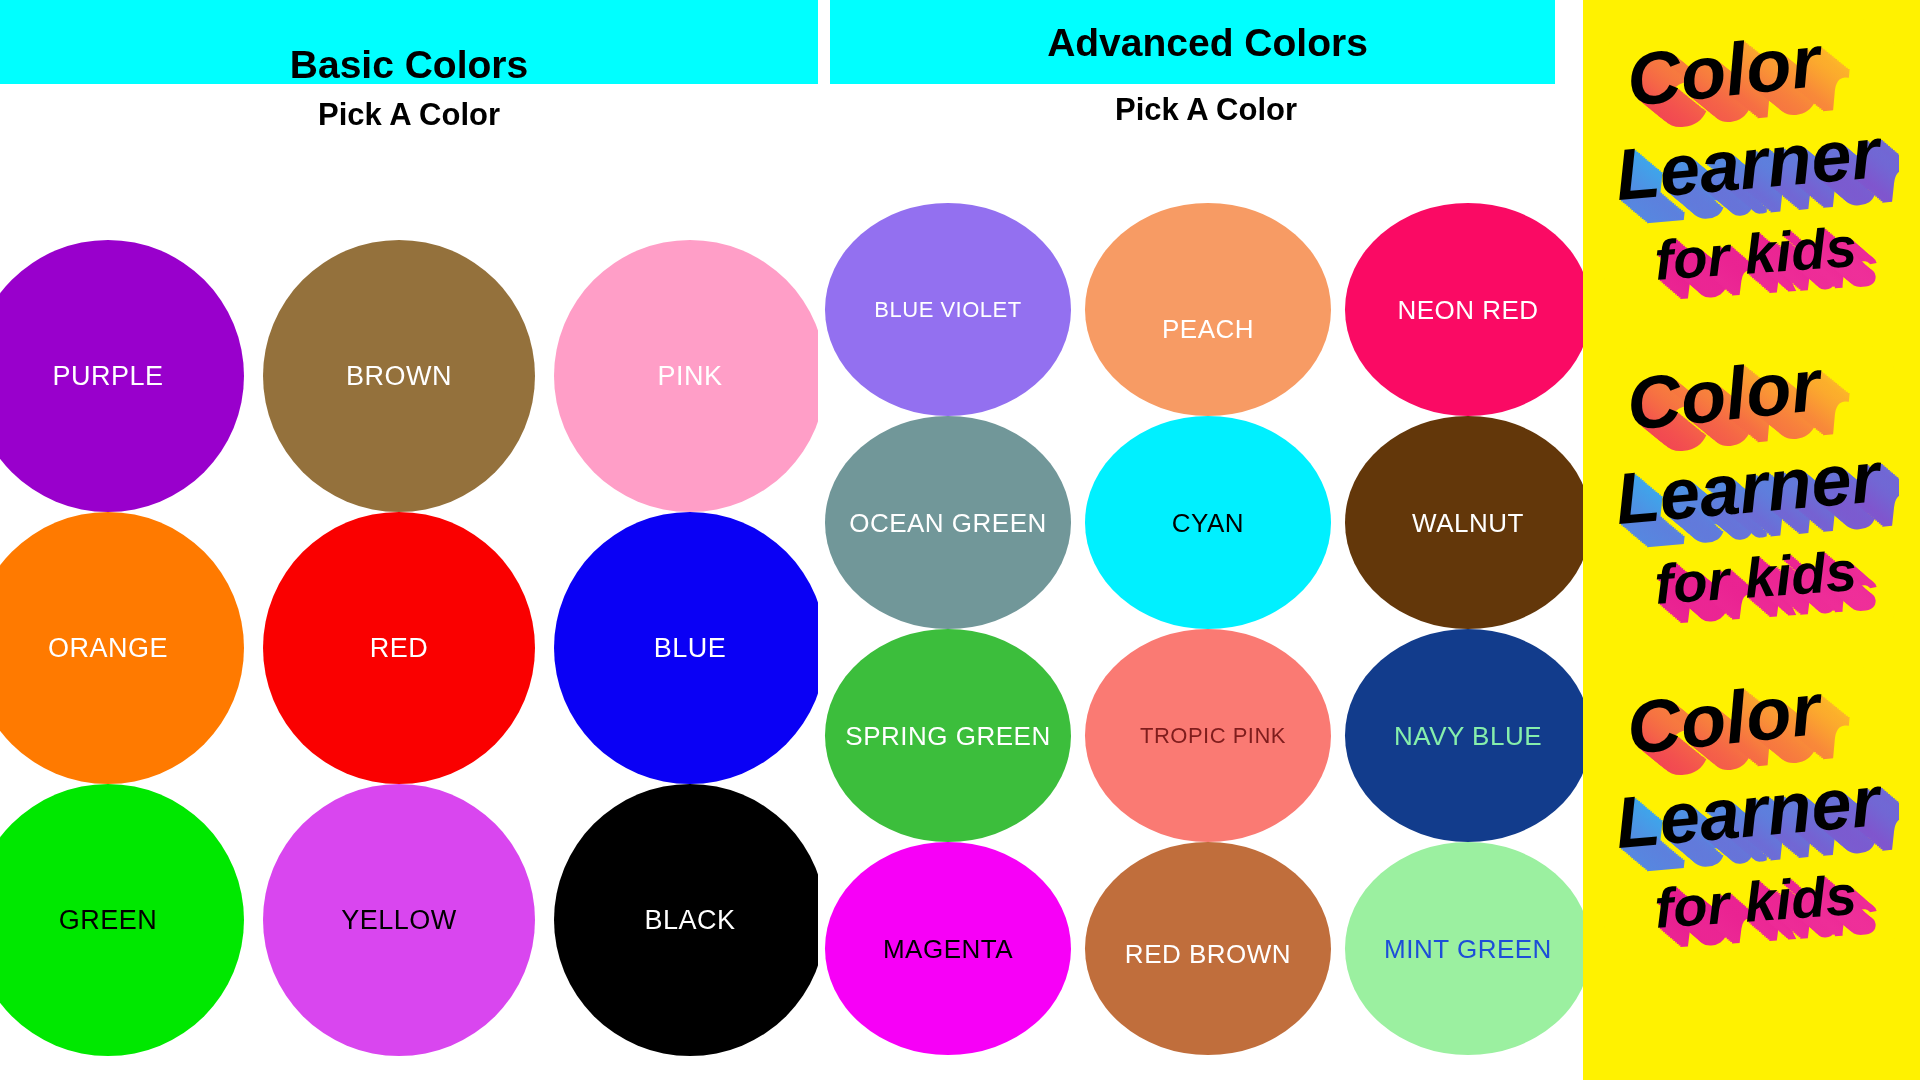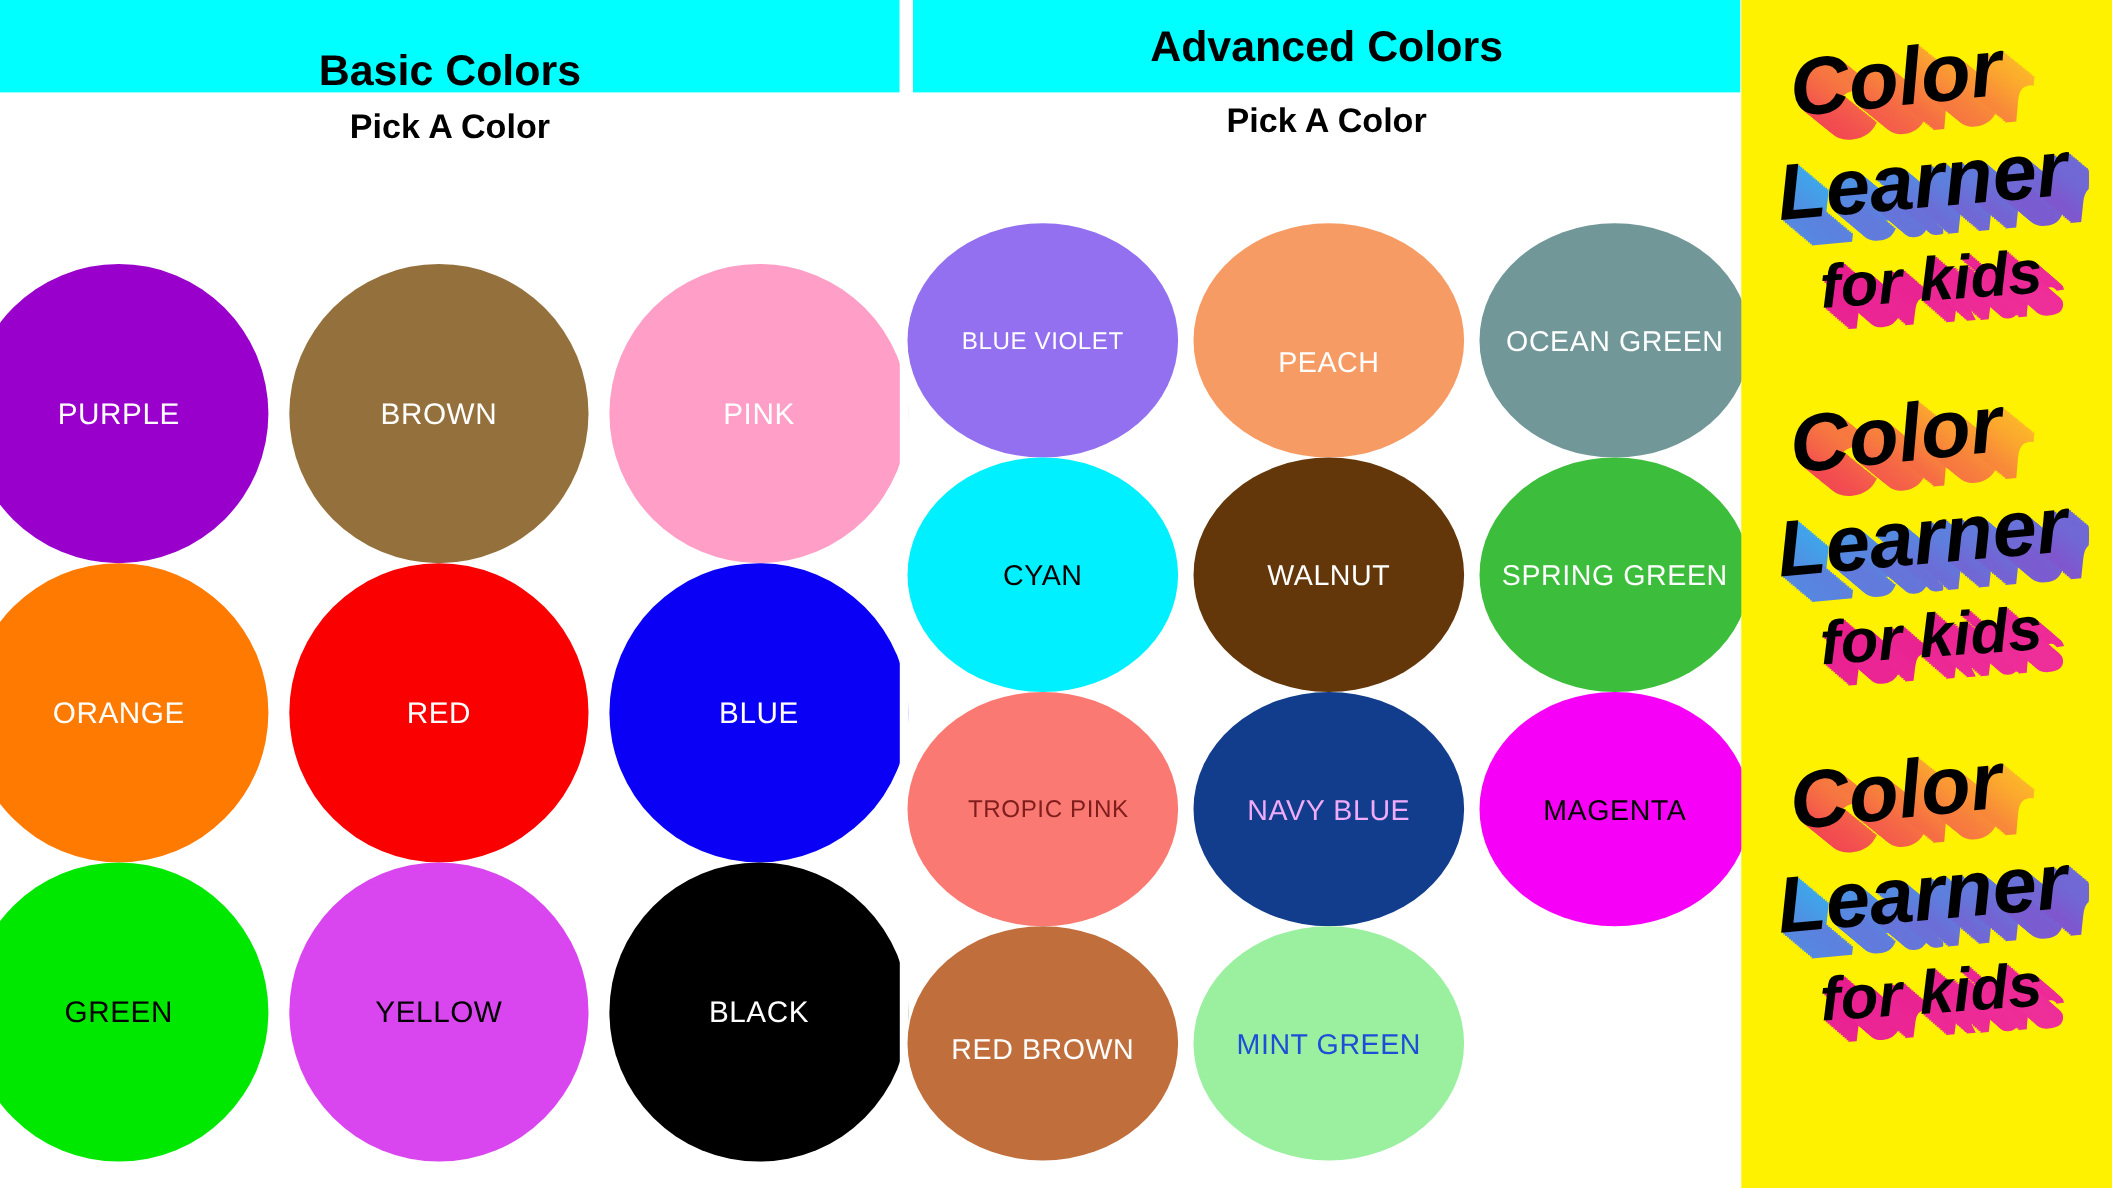--- a/index.html
+++ b/index.html
@@ -35,21 +35,21 @@
   .header-bar {
     position: absolute;
     top: 0;
     height: 84px;
     background: #00FFFF;
     display: flex;
     align-items: center;
     justify-content: center;
   }
   #header-basic    { left: 0px;   width: 818px; align-items: flex-end; }
-  #header-advanced { left: 830px; width: 752px; }
+  #header-advanced { left: 830px; width: 695px; padding-left: 30px; }
 
   .header-title {
     font-size: 39px;
     font-weight: bold;
     color: #000000;
     letter-spacing: 0px;
     line-height: 1;
     white-space: nowrap;
   }
 
@@ -216,37 +216,40 @@
 
   <div class="subtitle" id="subtitle-advanced">Pick A Color</div>
 
   <div class="swatch-grid" id="grid-advanced">
       <div class="swatch" style="background: rgb(147, 112, 240);">
         <span class="swatch-label small" style="color: rgb(255, 255, 255);">BLUE VIOLET</span>
       </div>
       <div class="swatch" style="background: rgb(247, 155, 100);">
         <span class="swatch-label" style="color: rgb(255, 255, 255); margin-top: 38px;">PEACH</span>
       </div>
+      <div class="swatch" style="background: rgb(250, 10, 100);">
+        <span class="swatch-label" style="color: rgb(255, 255, 255);">NEON RED</span>
+      </div>
       <div class="swatch" style="background: rgb(113, 151, 153);">
         <span class="swatch-label" style="color: rgb(255, 255, 255);">OCEAN GREEN</span>
       </div>
       <div class="swatch" style="background: rgb(0, 240, 255);">
         <span class="swatch-label" style="color: rgb(0, 0, 0);">CYAN</span>
       </div>
       <div class="swatch" style="background: rgb(99, 55, 10);">
         <span class="swatch-label" style="color: rgb(255, 255, 255);">WALNUT</span>
       </div>
       <div class="swatch" style="background: rgb(60, 190, 60);">
         <span class="swatch-label" style="color: rgb(255, 255, 255);">SPRING GREEN</span>
       </div>
       <div class="swatch" style="background: rgb(250, 122, 115);">
         <span class="swatch-label small" style="color: #7f1d1d; margin-left: 10px;">TROPIC PINK</span>
       </div>
       <div class="swatch" style="background: rgb(18, 60, 140);">
-        <span class="swatch-label" style="color: #f0abfc;">NAVY BLUE</span>
+        <span class="swatch-label" style="color: #86efac;">NAVY BLUE</span>
       </div>
       <div class="swatch" style="background: rgb(247, 0, 247);">
         <span class="swatch-label" style="color: rgb(0, 0, 0);">MAGENTA</span>
       </div>
       <div class="swatch" style="background: rgb(192, 110, 60);">
         <span class="swatch-label" style="color: rgb(255, 255, 255); margin-top: 11px;">RED BROWN</span>
       </div>
       <div class="swatch" style="background: rgb(155, 240, 160);">
         <span class="swatch-label" style="color: #1d4ed8;">MINT GREEN</span>
       </div>

